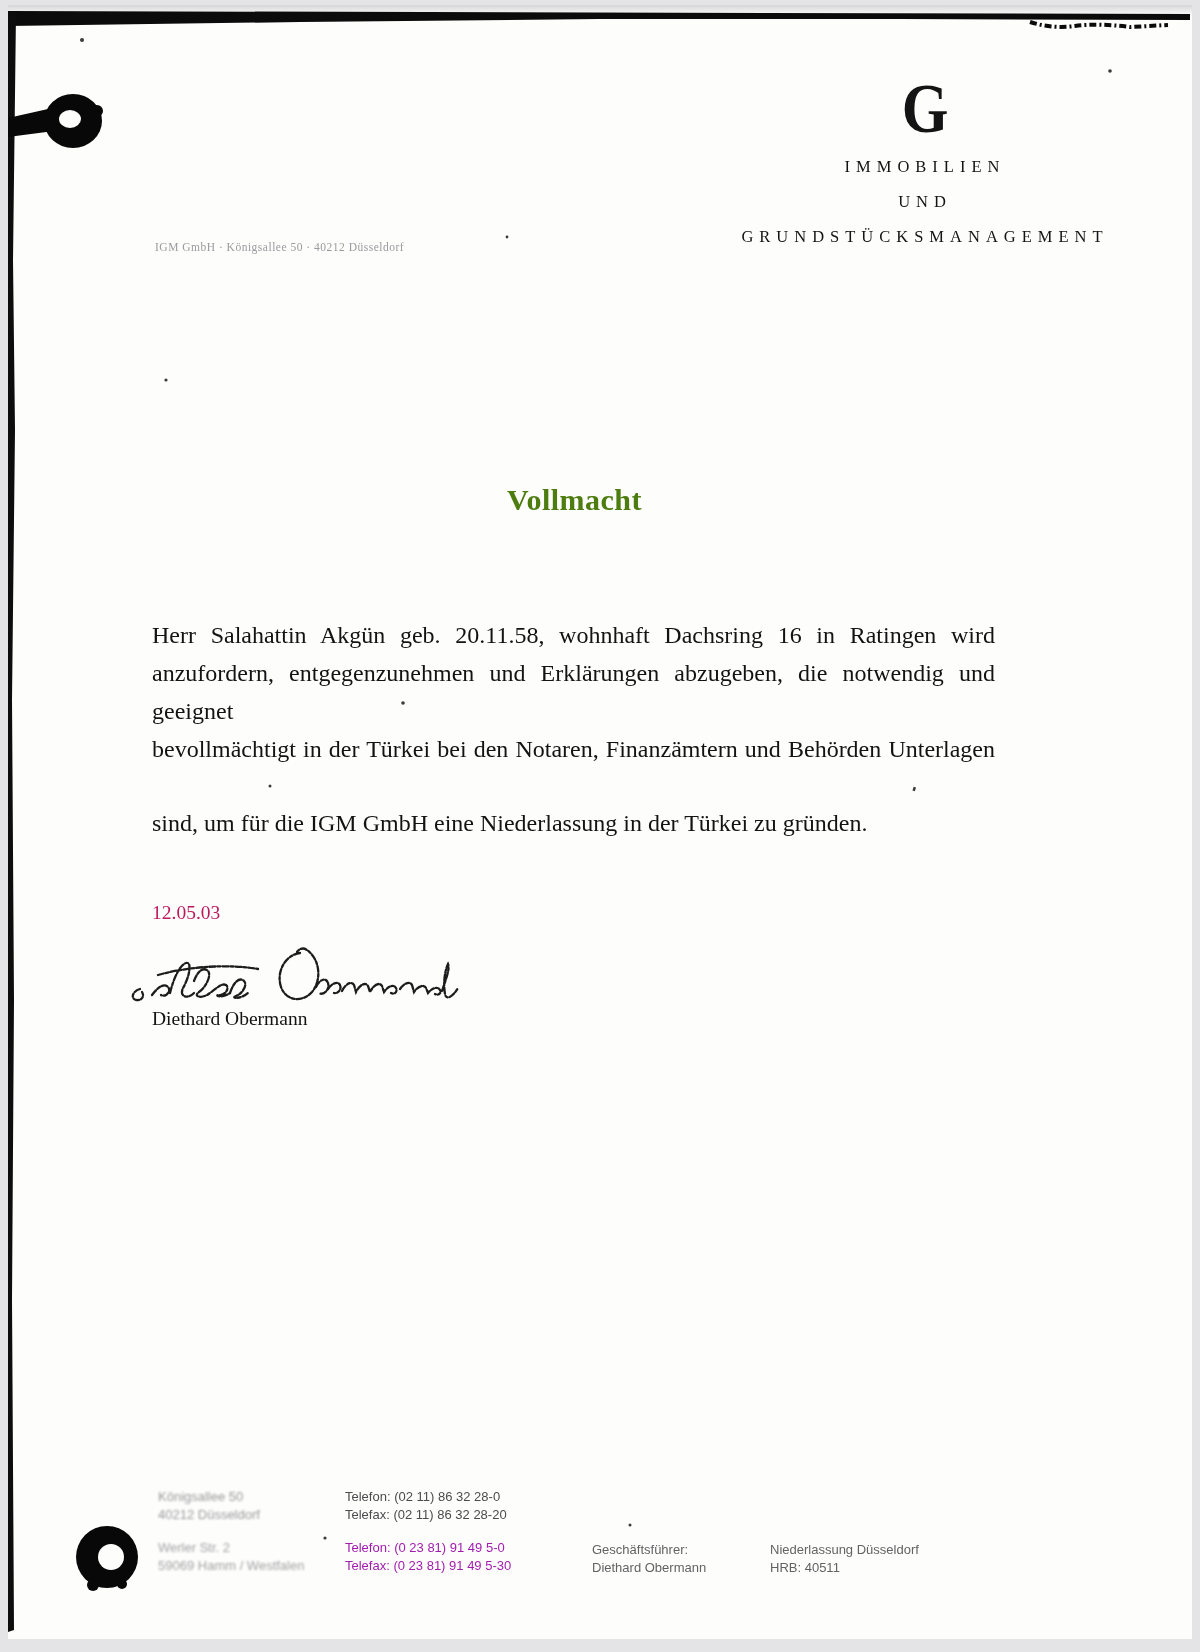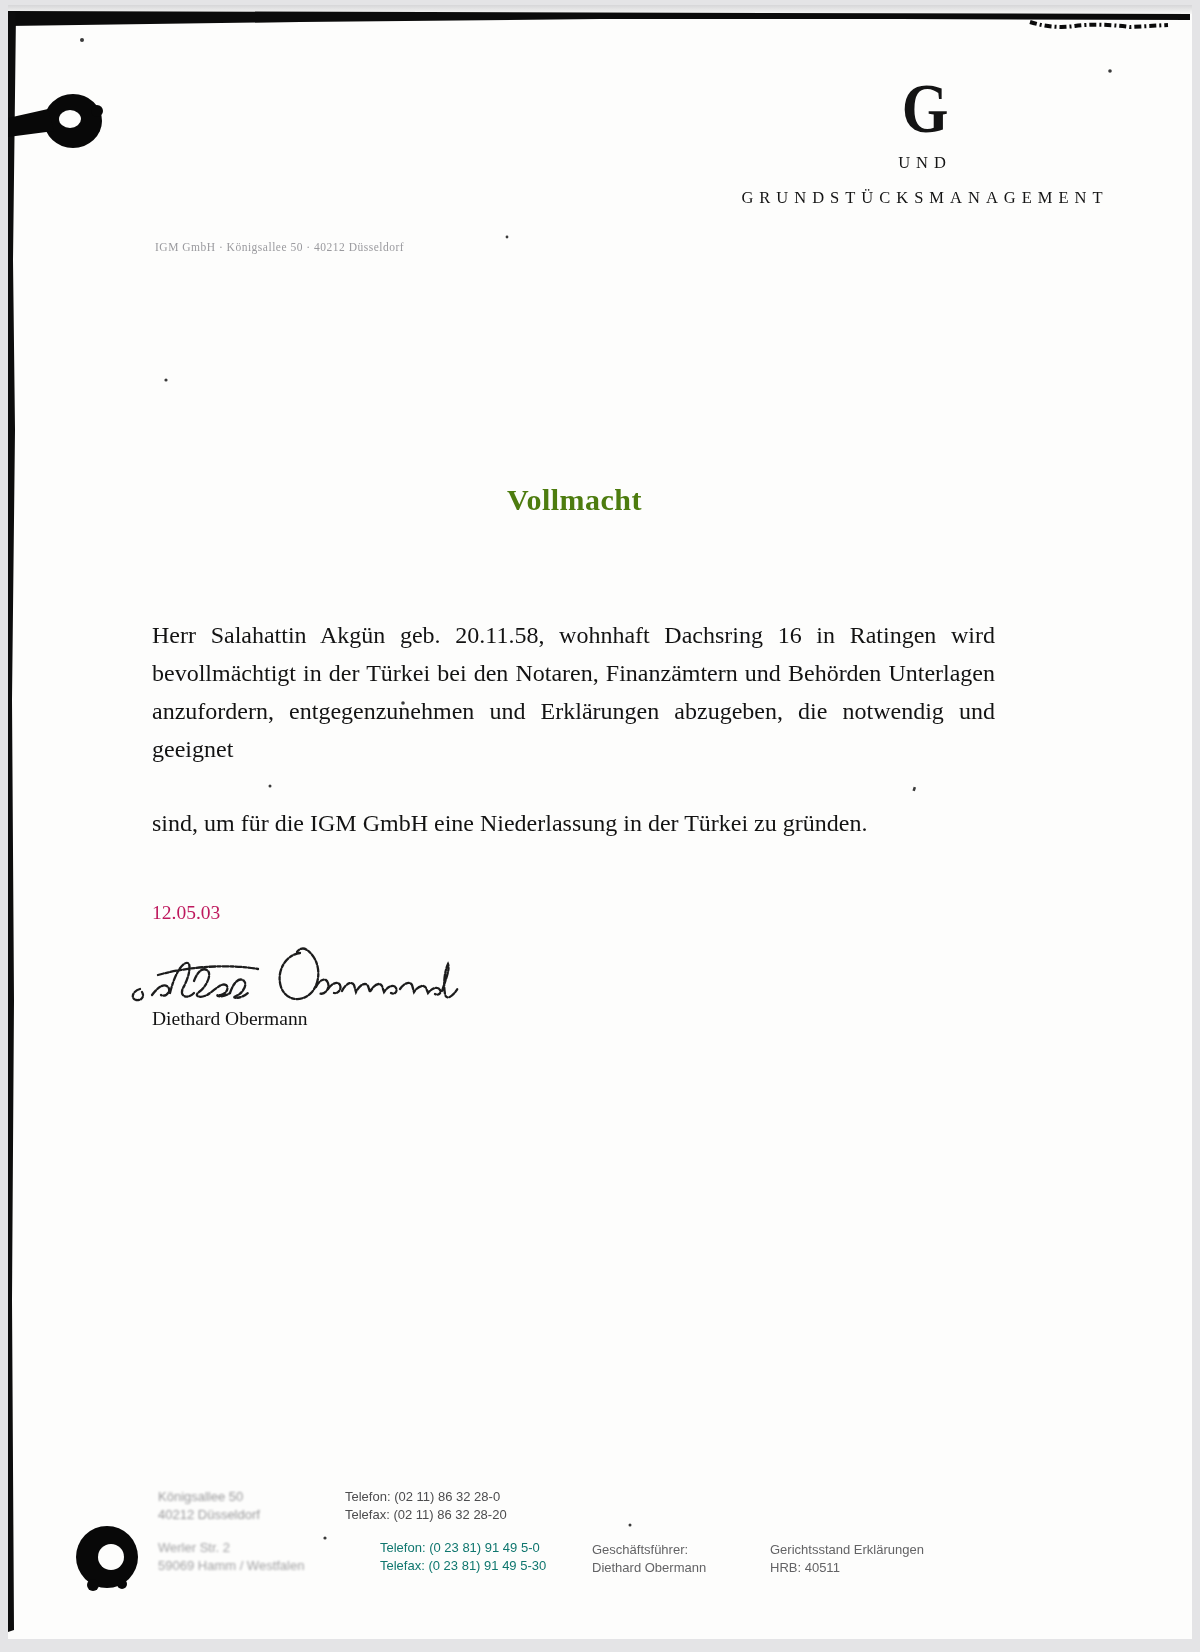--- a/index.html
+++ b/index.html
@@ -37,45 +37,46 @@
   .signature{position:absolute;left:120px;top:932px;}
   .signatory{position:absolute;left:144px;top:1003px;font-size:19.5px;color:#131313;}
 
   
   .footer{position:absolute;left:0;top:4px;width:100%;height:100%;
     font-family:"Liberation Sans",sans-serif;font-size:13px;line-height:17.5px;color:#555;}
   .f-col{position:absolute;white-space:nowrap;}
   .f-addr1{left:150px;top:1479px;color:#9a9a9c;filter:blur(1.1px);}
   .f-phone1{left:337px;top:1479px;color:#4c4c4e;filter:blur(0.4px);}
   .f-addr2{left:150px;top:1530px;color:#a2a2a4;filter:blur(1.3px);}
-  .f-phone2{left:337px;top:1530px;color:#0f766e;filter:blur(0.4px);margin-left:35px;}
+  .f-phone2{left:337px;top:1530px;color:#a21caf;filter:blur(0.4px);}
   .f-mgmt{left:584px;top:1532px;color:#636365;filter:blur(0.5px);}
   .f-court{left:762px;top:1532px;color:#636365;filter:blur(0.5px);}
 </style>
 </head>
 <body>
 
 <div class="canvas">
   <div class="page">
     <div class="page-topfade"></div>
 
     <div class="letterhead">
       <div class="logo-g">G</div>
+      <div class="lh-line first">IMMOBILIEN</div>
       <div class="lh-line">UND</div>
       <div class="lh-line">GRUNDSTÜCKSMANAGEMENT</div>
     </div>
 
     <div class="sender-line">IGM GmbH · Königsallee 50 · 40212 Düsseldorf</div>
 
     <div class="doc-title">Vollmacht</div>
 
     <div class="body-block">
       <div class="body-line">Herr Salahattin Akgün geb. 20.11.58, wohnhaft Dachsring 16 in Ratingen wird</div>
+      <div class="body-line">anzufordern, entgegenzunehmen und Erklärungen abzugeben, die notwendig und geeignet</div>
       <div class="body-line">bevollmächtigt in der Türkei bei den Notaren, Finanzämtern und Behörden Unterlagen</div>
-      <div class="body-line">anzufordern, entgegenzunehmen und Erklärungen abzugeben, die notwendig und geeignet</div>
       <div class="body-line last">sind, um für die IGM GmbH eine Niederlassung in der Türkei zu gründen.</div>
     </div>
 
     <div class="date-line">12.05.03</div>
 
     <svg class="signature" width="340" height="84" viewBox="0 0 340 84">
       <g fill="none" stroke="#1c1c1c" stroke-width="2.3" stroke-linecap="round" stroke-dasharray="6 2 3 2">
         <path d="M12,52 C5,54 2,61 8,63 C13,64 17,60 14,55"></path>
         <path d="M24,58 C30,50 36,46 40,50 C44,54 37,61 33,58 M42,56 C46,40 52,28 58,26 C64,24 62,39 55,51 C51,59 59,63 66,56"></path>
         <path d="M66,44 C70,33 76,30 80,34 C84,39 77,51 71,55 C65,59 73,63 82,56 C90,50 94,46 98,48 C102,51 97,59 91,58 C86,58 93,62 102,56"></path>
@@ -105,21 +106,21 @@
       </div>
       <div class="f-col f-phone2">
         <div>Telefon: (0 23 81) 91 49 5-0</div>
         <div>Telefax: (0 23 81) 91 49 5-30</div>
       </div>
       <div class="f-col f-mgmt">
         <div>Geschäftsführer:</div>
         <div>Diethard Obermann</div>
       </div>
       <div class="f-col f-court">
-        <div>Gerichtsstand Erklärungen</div>
+        <div>Niederlassung Düsseldorf</div>
         <div>HRB: 40511</div>
       </div>
     </div>
   </div>
 
   <svg class="artifacts" width="1200" height="1652" viewBox="0 0 1200 1652">
 
     <polygon points="8,11 1190,14 1190,20 900,19 600,19 300,22 8,26" fill="#0b0b0b"></polygon>
 
     <path d="M1030,22 q22,7 45,4 t55,1 l38,-2" fill="none" stroke="#0b0b0b" stroke-width="4" stroke-dasharray="7 3 2 3"></path>

